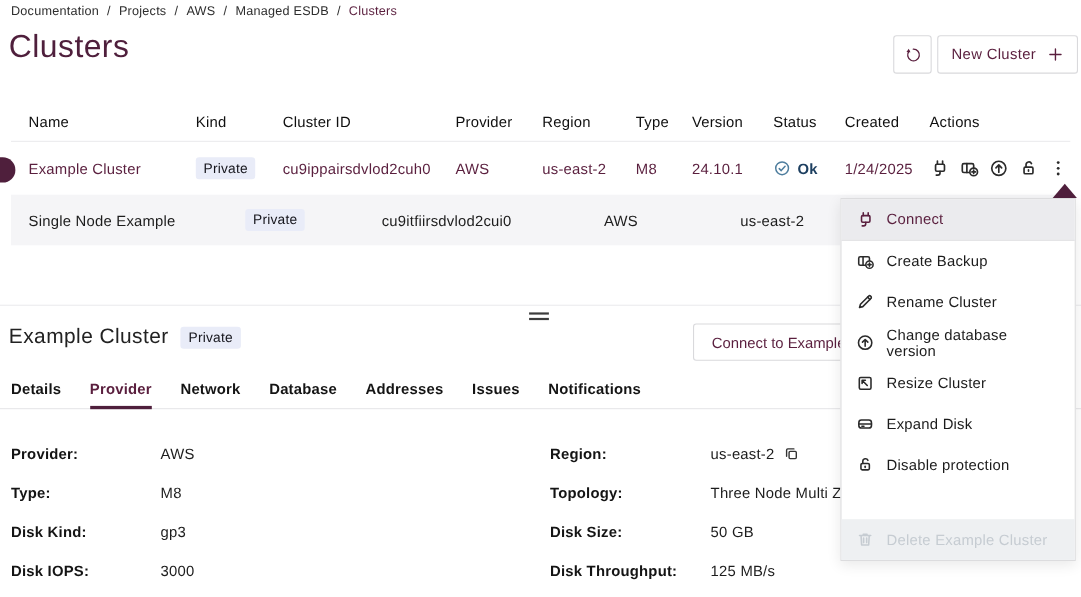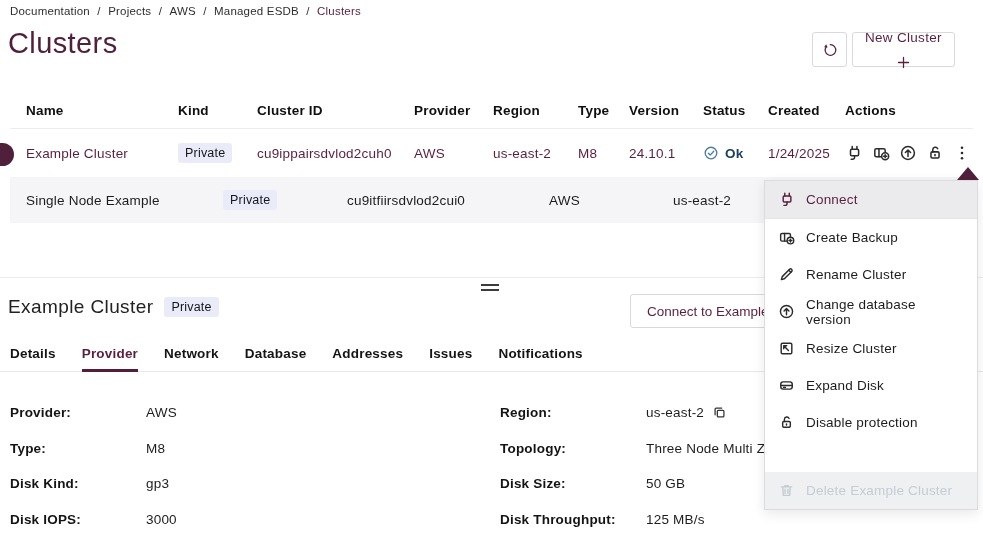--- a/index.html
+++ b/index.html
@@ -9,30 +9,30 @@
   
   .breadcrumb{position:absolute;left:10px;top:5px;font-size:11.5px;color:#2e2e2e;}
   .crumb{color:#2e2e2e;}
   .crumb-sep{color:#2e2e2e;margin:0 4px;}
   .crumb-current{color:var(--brand);}
 
   
   .page-title{position:absolute;left:8px;top:27px;margin:0;font-size:29px;font-weight:400;
               color:var(--brand-dark);letter-spacing:.4px;}
   .btn{background:#fff;border:1px solid #d9d9dc;border-radius:3px;color:var(--brand);
-       display:flex;align-items:center;justify-content:center;cursor:pointer;box-sizing:border-box;flex-direction:column;}
+       display:flex;align-items:center;justify-content:center;cursor:pointer;box-sizing:border-box;}
   .refresh-btn{position:absolute;left:812px;top:32px;width:35px;height:35px;}
   .new-cluster-btn{position:absolute;left:852px;top:32px;height:35px;padding:0 12px;
                    font-size:13.5px;gap:10px;letter-spacing:.3px;}
 
   
   .table{position:absolute;left:10px;top:92px;width:963px;}
   .tr{display:grid;grid-template-columns:168px 79px 157px 79px 85px 51px 74px 65px 77px 1fr;
       align-items:center;}
-  .thead{height:36px;border-bottom:1px solid #ececee;font-weight:700;font-size:13.5px;color:#0f0f0f;}
+  .thead{height:36px;border-bottom:1px solid #ececee;font-weight:400;font-size:13.5px;color:#0f0f0f;}
   .th:first-child{padding-left:16px;}
   .row{height:48px;font-size:13.5px;color:#1c1c1c;cursor:pointer;}
   .row--alt{background:var(--row-alt-bg);height:46px;gap:45px;}
   .row--selected{color:var(--brand);}
   .td-name{padding-left:16px;}
   .badge{display:inline-block;padding:3px 7px;background:var(--badge-bg);border-radius:3px;
          font-size:12.5px;color:#15151c;}
   .status{display:flex;align-items:center;gap:6px;color:var(--ok-text);font-weight:700;}
   .actions{display:flex;align-items:center;gap:9px;color:#2b2b2b;}
   .row-marker{position:absolute;left:0;top:143px;width:14px;height:23px;background:var(--brand-dark);

